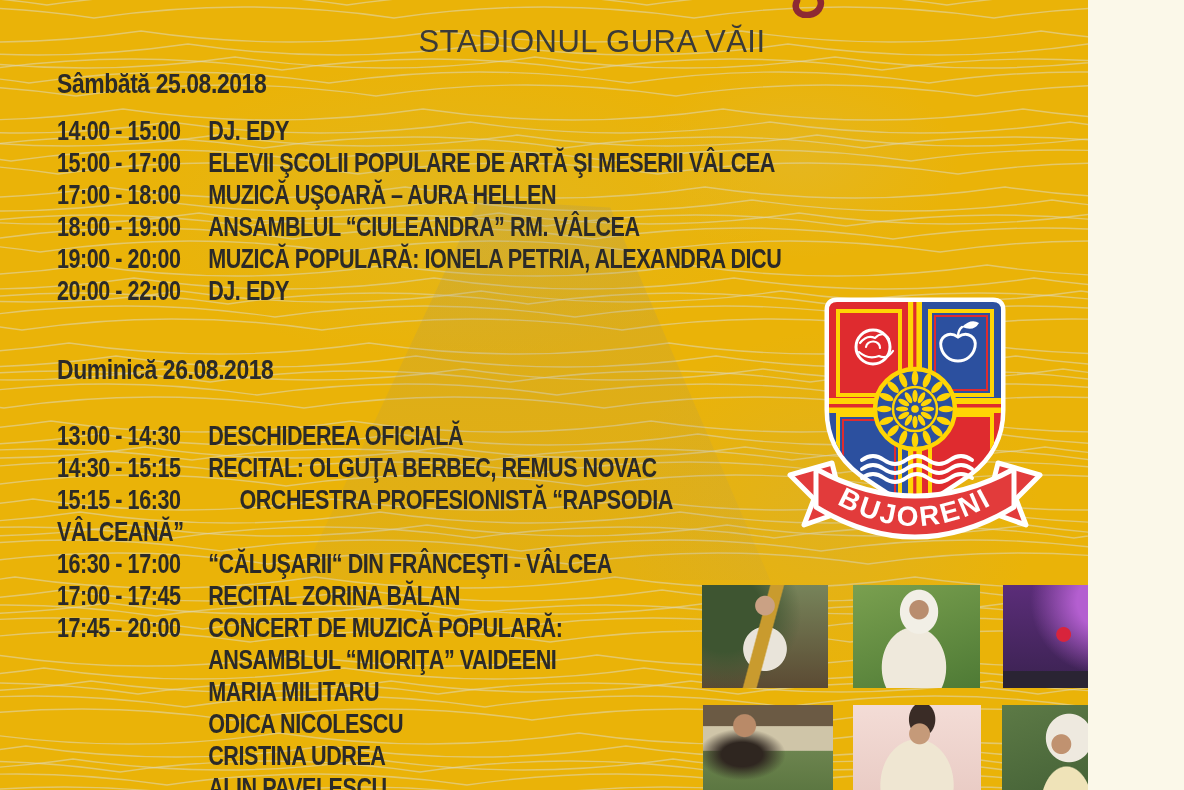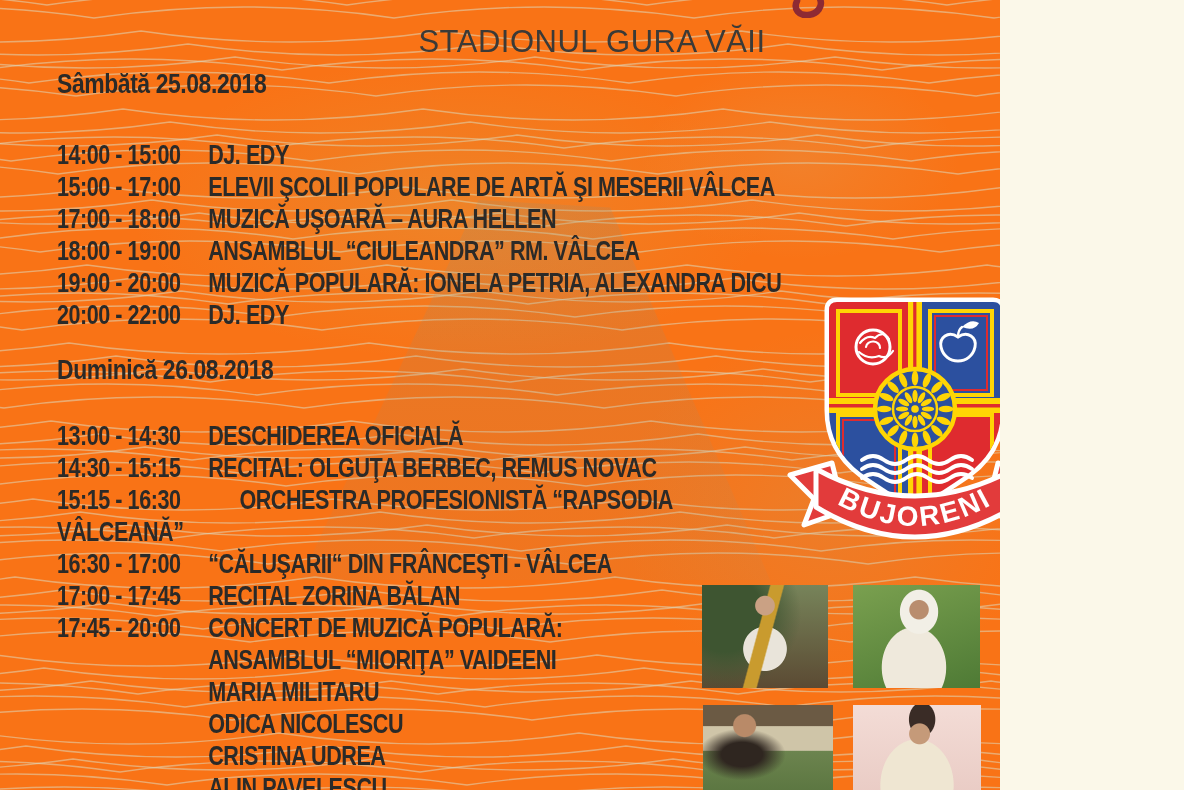--- a/index.html
+++ b/index.html
@@ -1,16 +1,16 @@
 <!DOCTYPE html>
 <html><head>
 <meta charset="utf-8">
 <style>
   html,body{margin:0;padding:0;background:#FBF8E9;}
-  #page{position:relative;width:1000px;height:790px;overflow:hidden;background:#f97316;
+  #page{position:relative;width:1088px;height:790px;overflow:hidden;background:#eab308;
         font-family:"Liberation Sans","DejaVu Sans",sans-serif;color:#2B2A28;}
   #bg-waves{position:absolute;left:0;top:0;z-index:0;}
   .wm{position:absolute;z-index:0;pointer-events:none;}
   .wm1{left:130px;top:60px;width:640px;height:300px;
        background:radial-gradient(closest-side,rgba(196,196,110,.20),rgba(196,196,110,0));}
   .wm2{left:300px;top:200px;width:470px;height:380px;
        background:linear-gradient(rgba(150,142,118,.20),rgba(150,142,118,.08));
        clip-path:polygon(38% 0,66% 2%,100% 100%,0 100%);}
   .wm3{left:620px;top:330px;width:420px;height:360px;
        background:radial-gradient(closest-side,rgba(180,170,128,.18),rgba(180,170,128,0));}
@@ -18,21 +18,21 @@
        background:radial-gradient(closest-side,rgba(222,200,88,.30),rgba(222,200,88,0));}
   .wm5{left:640px;top:60px;width:320px;height:200px;
        background:radial-gradient(closest-side,rgba(205,200,150,.16),rgba(205,200,150,0));}
 
   .z{position:absolute;z-index:2;}
   #venue-title{left:0;top:24px;width:1184px;text-align:center;
        font-size:31px;font-weight:400;letter-spacing:.5px;color:#3B3A37;white-space:nowrap;}
   .day-header{left:57px;font-size:27px;font-weight:700;letter-spacing:-.5px;
        transform:scaleX(.85);transform-origin:0 50%;white-space:nowrap;}
   #sat-header{top:69px;} #sun-header{top:355px;}
-  .rows{left:57px;} #sat-rows{top:139px;} #sun-rows{top:420px;}
+  .rows{left:57px;} #sat-rows{top:115px;} #sun-rows{top:420px;}
   .srow{display:flex;align-items:center;height:32px;white-space:nowrap;
         font-size:27px;font-weight:700;letter-spacing:-.6px;
         transform:scaleX(.8);transform-origin:0 50%;}
   .srow .time{flex:none;width:189px;}
   .prog.indent{padding-left:39px;}
 
   #script-glyph{left:792px;top:0;}
   #crest{left:786px;top:297px;}
   .photo{position:absolute;z-index:2;}
   .p1{left:702px;top:585px;width:126px;height:103px;background:

